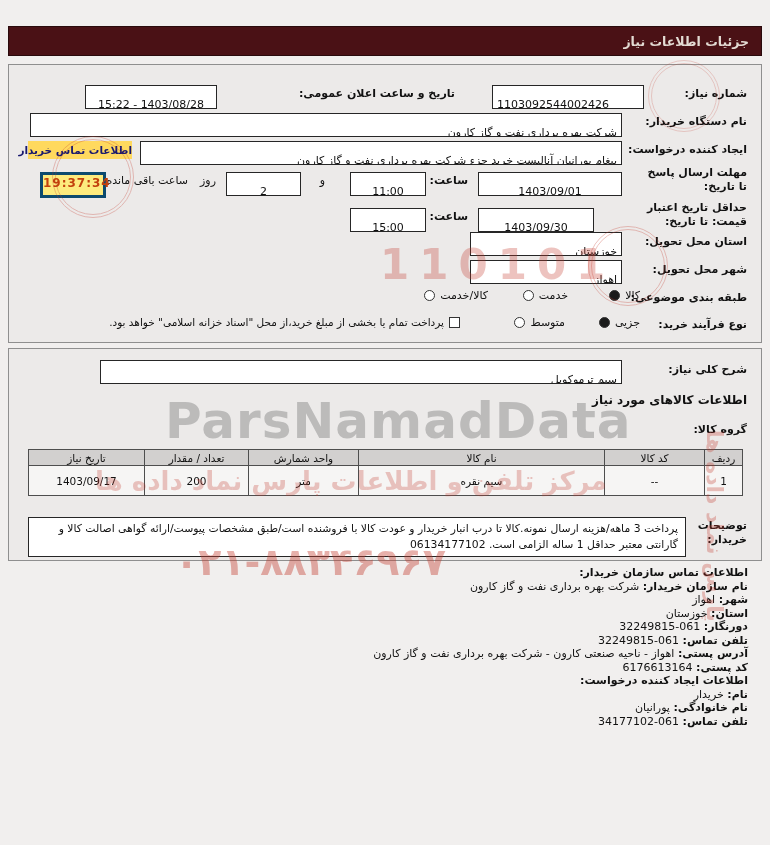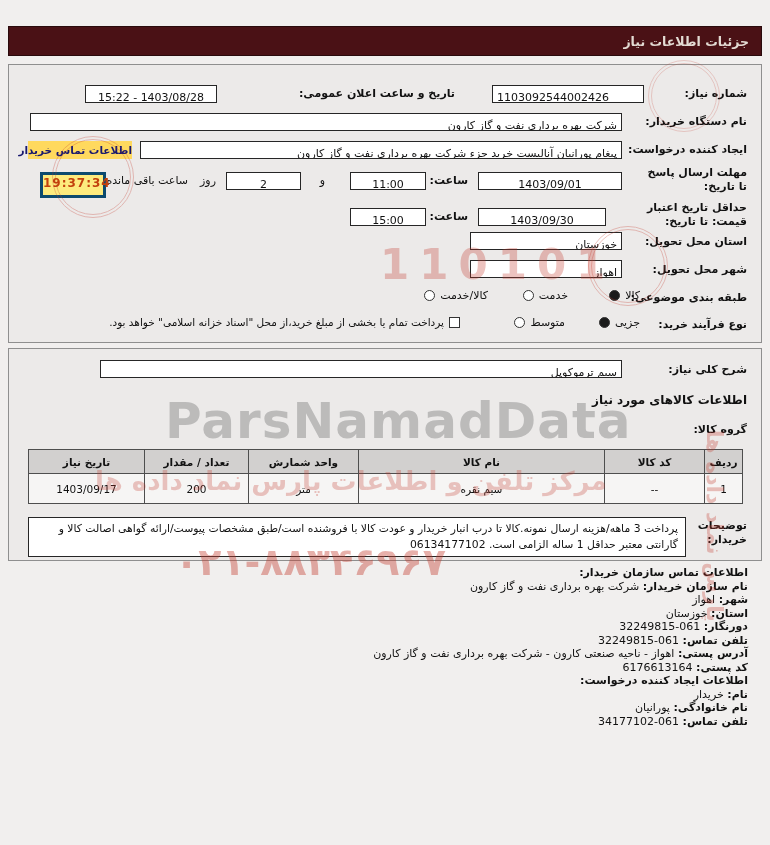--- a/index.html
+++ b/index.html
@@ -10,39 +10,39 @@
     color:#e3dbd3;font-size:12.5px;font-weight:bold;display:flex;align-items:center;justify-content:flex-start;
     padding:0 12px;direction:rtl}
 
   .box{position:absolute;left:8px;width:754px;background:#eceae9;border:1px solid #8f8f8f;direction:rtl;font-size:11px}
   .box1{top:64px;height:279px}
   .box2{top:348px;height:213px}
 
   .lbl{position:absolute;font-weight:bold;white-space:nowrap;text-align:right;line-height:14px;font-size:11px}
   .lbl.two span{display:block}
   .inp{position:absolute;background:#fff;border:1px solid #262626;height:18px;line-height:16px;font-size:11px;
-    padding:4px 4px;white-space:nowrap;overflow:hidden;direction:rtl;text-align:right}
+    padding:11px 4px;white-space:nowrap;overflow:hidden;direction:rtl;text-align:right}
   .inp.ctr{text-align:center}
   .inp.ltr{direction:ltr;text-align:left}
   .txt{position:absolute;white-space:nowrap;line-height:14px}
   .link-yellow{position:absolute;background:#ffd95e;color:#18186e;font-weight:bold;height:18px;line-height:18px;
     text-align:center;font-size:10.5px;cursor:pointer;white-space:nowrap}
   .timer{position:absolute;background:#fdeb7e;border:3px solid #0c4a6e;color:#c2410c;font-weight:bold;height:26px;
     line-height:16px;text-align:center;font-size:12px;direction:ltr;letter-spacing:1px}
 
   .radio-item{position:absolute;display:flex;direction:rtl;align-items:center;gap:5px;white-space:nowrap;font-size:11px}
   .radio{width:11px;height:11px;border:1px solid #333;border-radius:50%;background:#fff;flex:0 0 auto}
   .radio.checked{background:#1b1b1b}
   .checkbox{width:11px;height:11px;border:1px solid #333;background:#fff;flex:0 0 auto}
   .t-text{font-size:10.5px}
 
   .sec-title{position:absolute;font-weight:bold;font-size:12px;white-space:nowrap}
 
   .gtable{position:absolute;border-collapse:collapse;direction:rtl;font-size:10.5px;table-layout:fixed}
-  .gtable th{background:#d2d0cf;border:1px solid #4e4e4e;font-weight:bold;height:24px;text-align:center;overflow:hidden}
+  .gtable th{background:#d2d0cf;border:1px solid #4e4e4e;font-weight:normal;height:16px;text-align:center;overflow:hidden}
   .gtable td{background:#f6f5f4;border:1px solid #4e4e4e;height:30px;text-align:center;overflow:hidden}
 
   .comments-box{position:absolute;background:#fff;border:1px solid #262626;font-size:10.8px;line-height:16px;
     padding:3px 7px;direction:rtl;text-align:right;overflow:hidden}
 
   .contact{position:absolute;left:8px;top:566px;width:754px;direction:rtl;padding-right:14px;font-size:11px;
     line-height:13.5px}
   .contact .clbl{font-weight:bold}
   .contact .chead{font-weight:bold}
 
@@ -85,21 +85,21 @@
   <span class="txt" style="right:436px;top:109px">و</span>
   <span class="inp ctr" style="left:217px;top:107px;width:75px">2</span>
   <span class="txt" style="right:545px;top:109px">روز</span>
   <span class="txt" style="right:573px;top:109px">ساعت باقی مانده</span>
   <span class="timer" style="left:31px;top:107px;width:66px">19:37:34</span>
 
   <div class="lbl two" style="right:14px;top:136px">
     <span>حداقل تاریخ اعتبار</span>
     <span>قیمت: تا تاریخ:</span>
   </div>
-  <span class="inp ctr" style="left:469px;top:143px;width:128px">1403/09/30</span>
+  <span class="inp ctr" style="left:469px;top:143px;width:116px">1403/09/30</span>
   <span class="lbl" style="right:293px;top:145px">ساعت:</span>
   <span class="inp ctr" style="left:341px;top:143px;width:76px">15:00</span>
 
   <span class="lbl" style="right:14px;top:170px">استان محل تحویل:</span>
   <span class="inp" style="left:461px;top:167px;width:152px">خوزستان</span>
 
   <span class="lbl" style="right:14px;top:198px">شهر محل تحویل:</span>
   <span class="inp" style="left:461px;top:195px;width:152px">اهواز</span>
 
   <span class="lbl" style="right:14px;top:226px">طبقه بندی موضوعی:</span>

